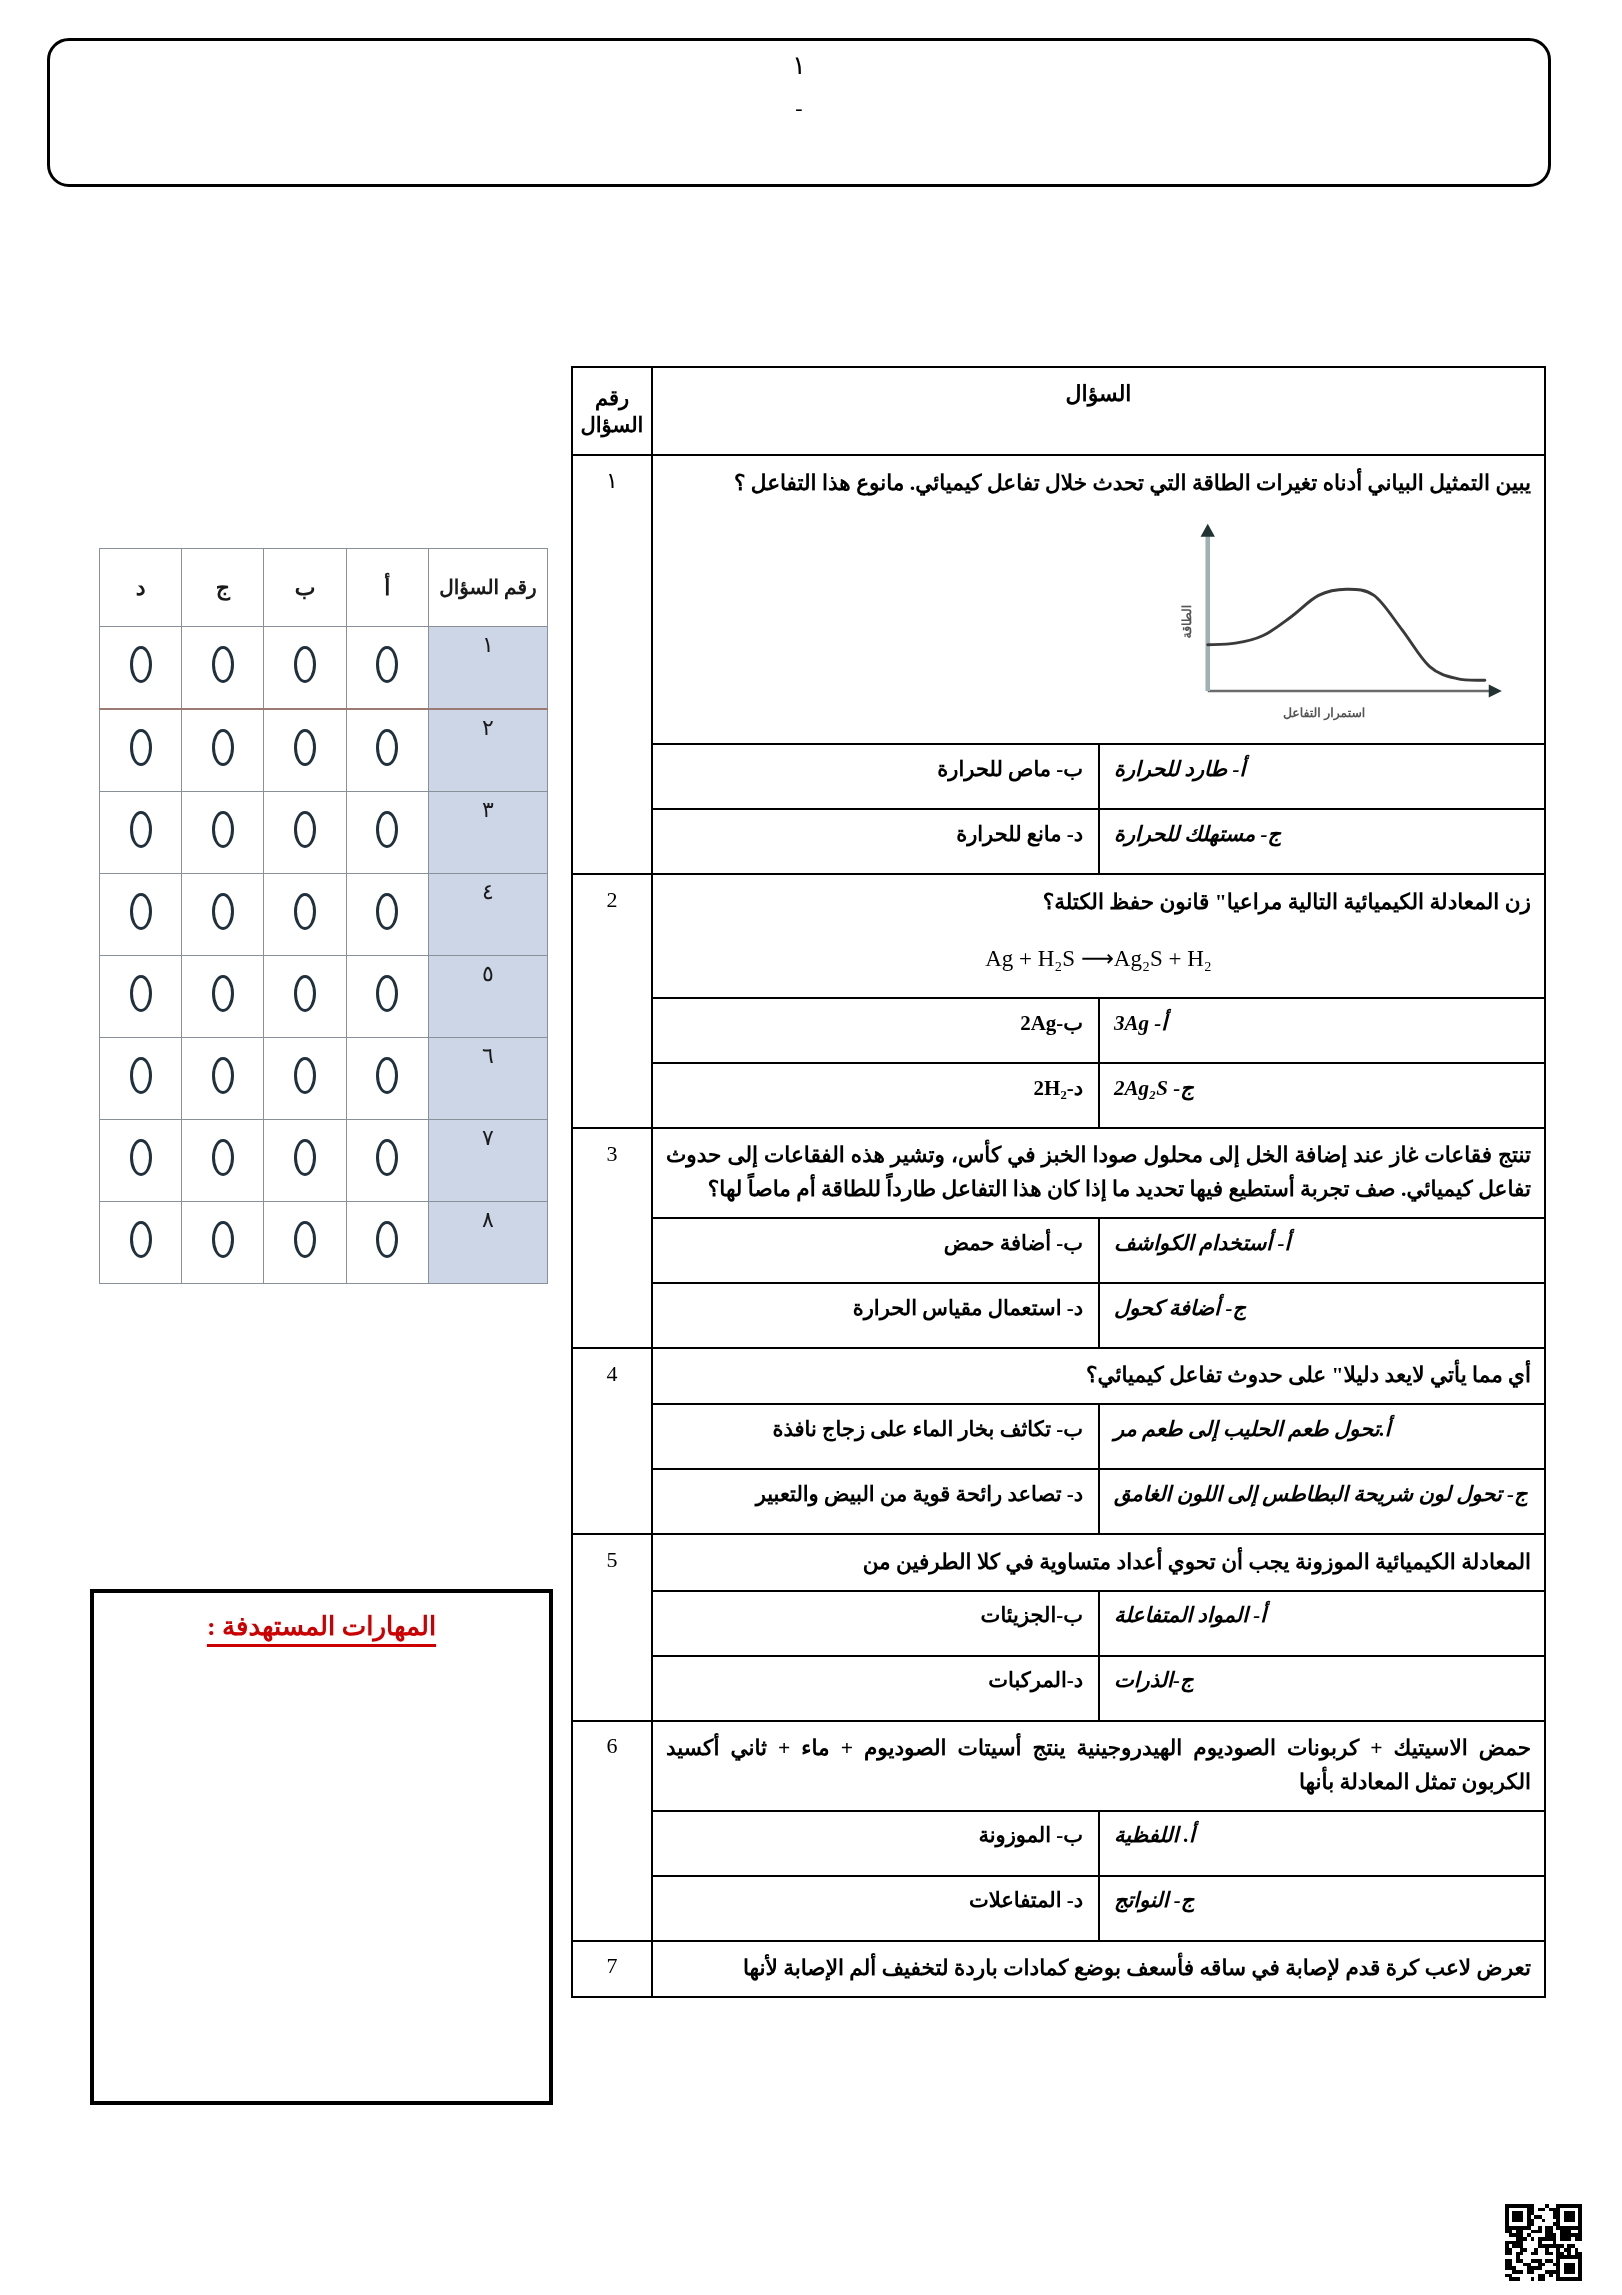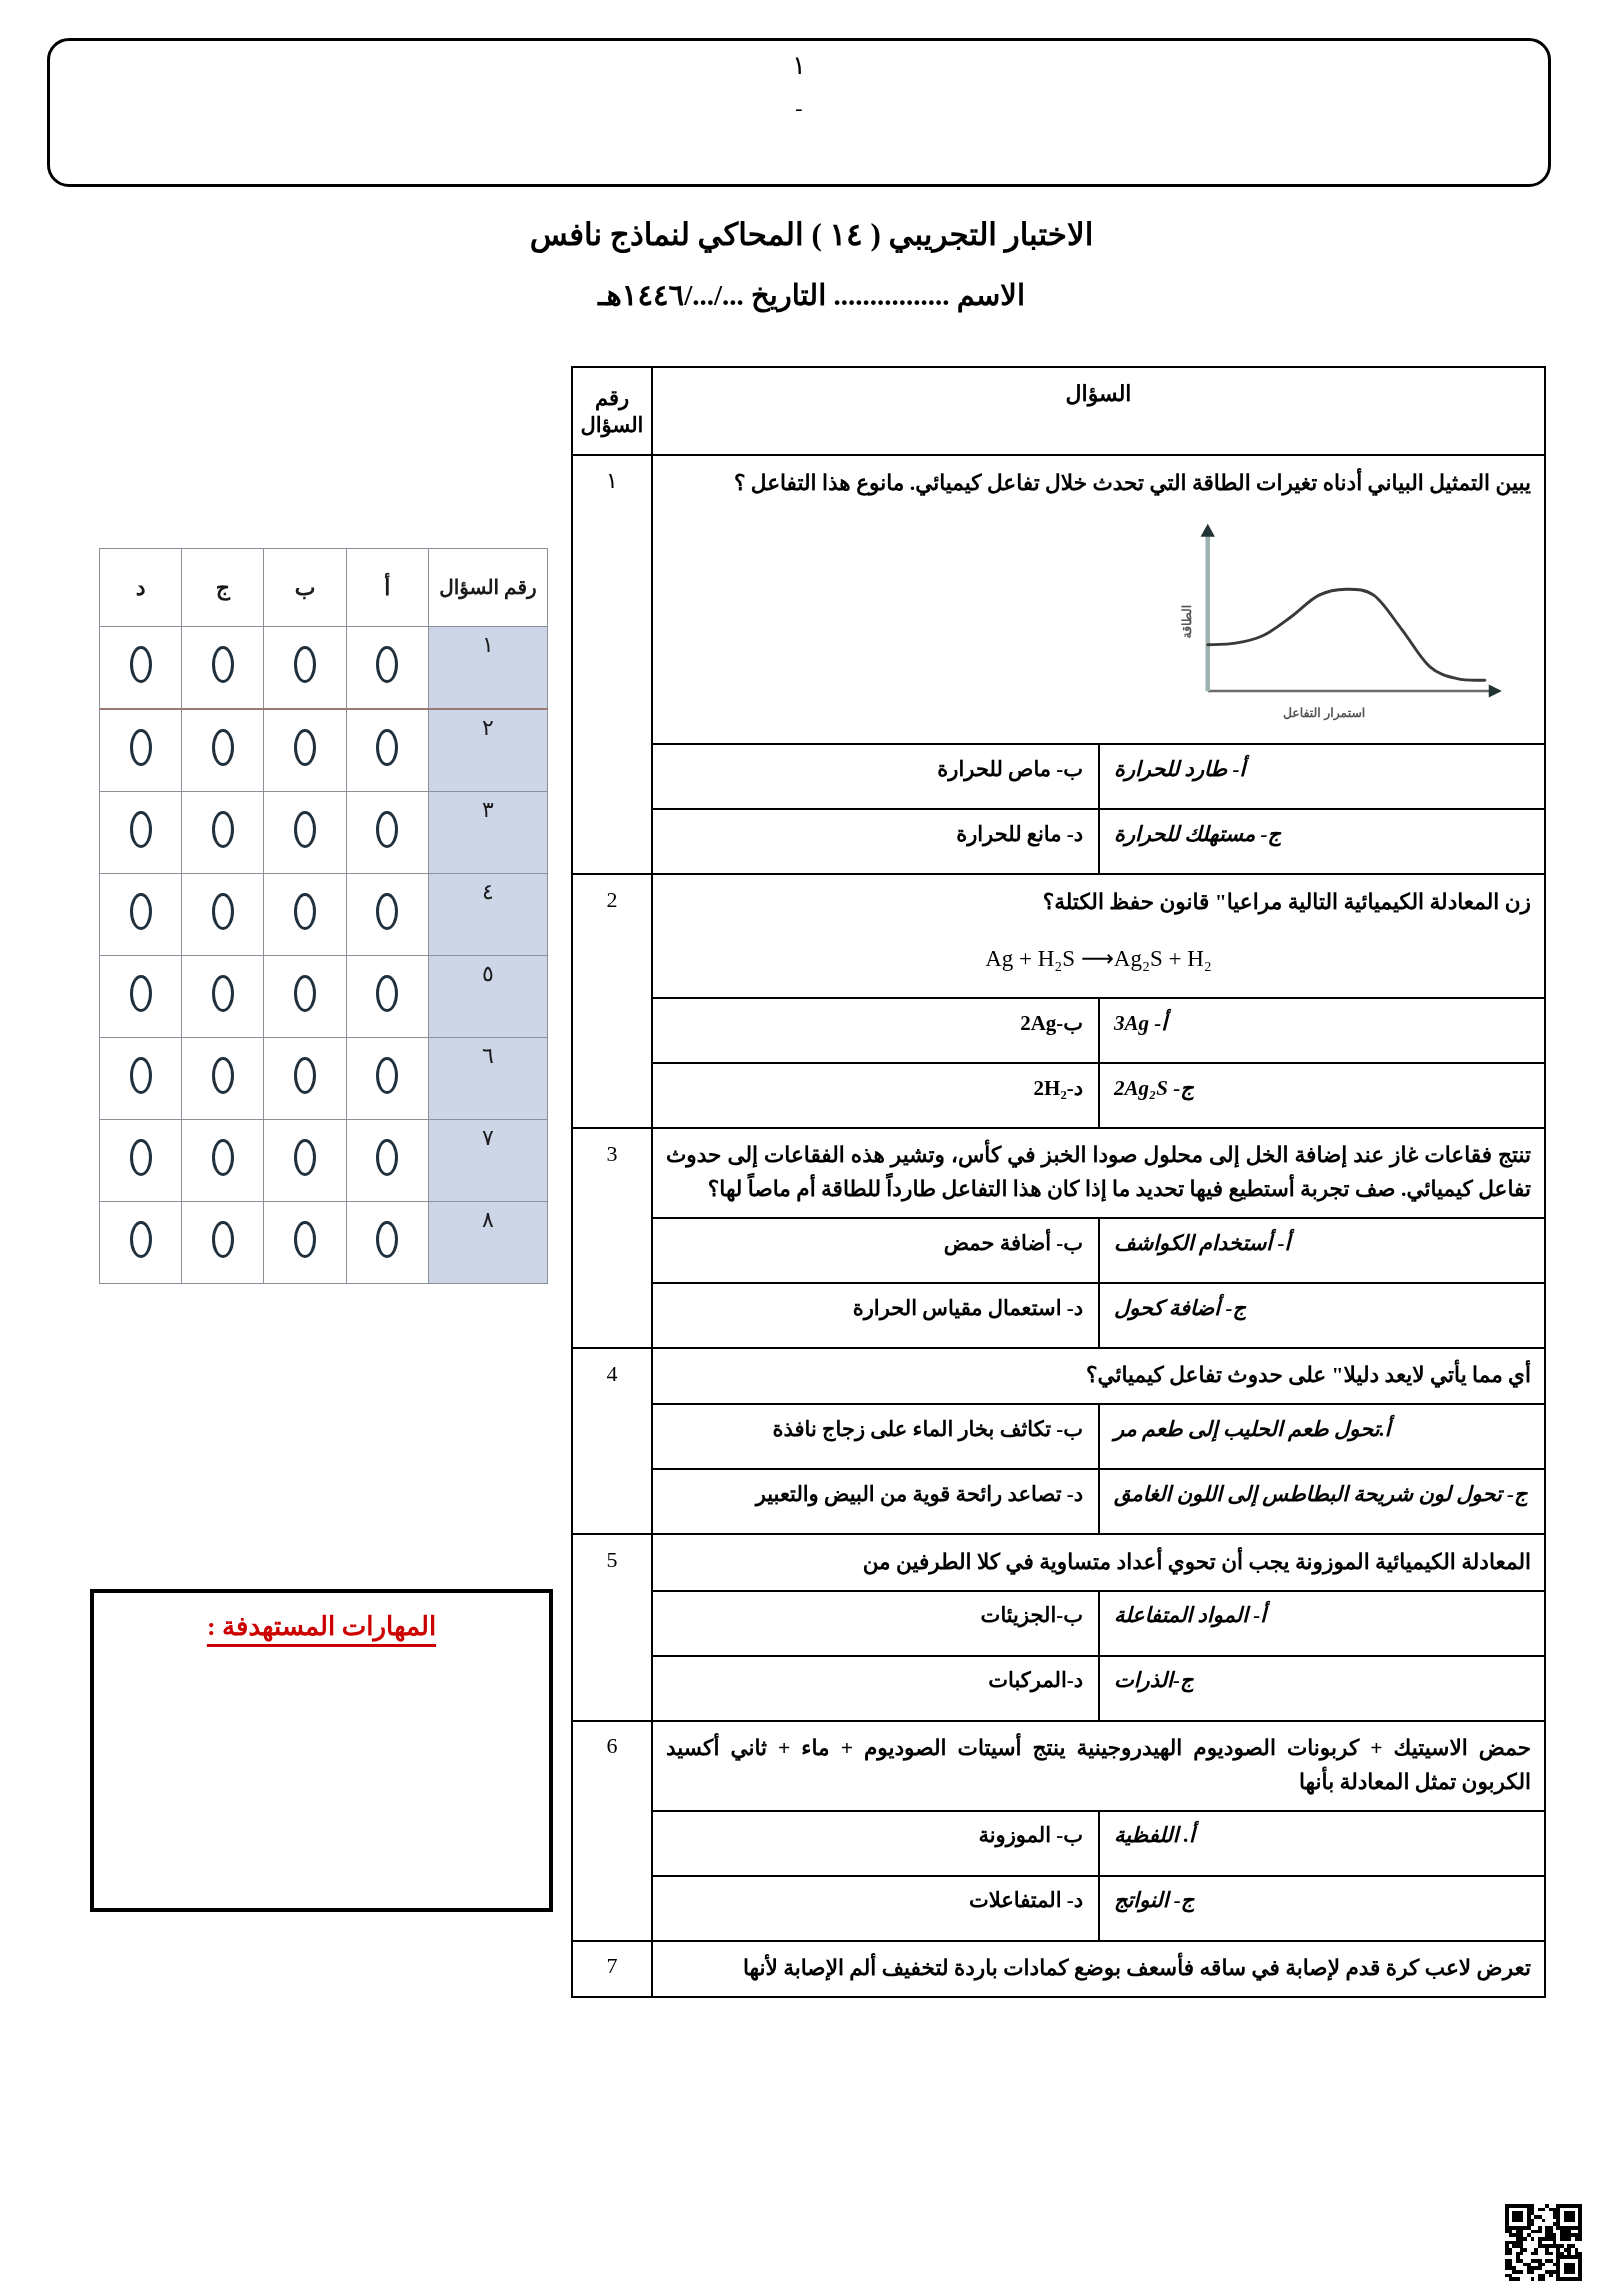--- a/index.html
+++ b/index.html
@@ -86,21 +86,21 @@
     border:3.3px solid #20303c;
     border-radius:50%;
     box-sizing:border-box;
   }
   .row-sep-brown{border-bottom:2.6px solid #9a7a72 !important;}
 
   
   .skills-box{
     position:absolute;
     left:90px;top:1589px;
-    width:463px;height:323px;
+    width:463px;height:516px;
     border:4.6px solid #000;
     box-sizing:border-box;
     background:#fff;
     padding:18.3px 22px 13px 22px;
   }
   .skills-title{
     text-align:center;
     color:#cc0000;
     font-size:26px;
     font-weight:700;
@@ -203,24 +203,20 @@
 </head>
 <body>
 
 <div class="page">
 
   <div class="header-box">
     <div class="hb-line1">١</div>
     <div class="hb-line2">-</div>
   </div>
 
-  <div class="title-wrap">
-    <div class="doc-title">الاختبار التجريبي ( ١٤ ) المحاكي لنماذج نافس</div>
-    <div class="doc-subtitle">الاسم ................ التاريخ .../.../١٤٤٦هـ</div>
-  </div>
 
   <table class="bubble-sheet">
     <tbody id="bubble-body">
         <tr class="hdr-row">
           <th class="hdr-num">رقم السؤال</th>
           <th>أ</th>
           <th>ب</th>
           <th>ج</th>
           <th>د</th>
         </tr>

